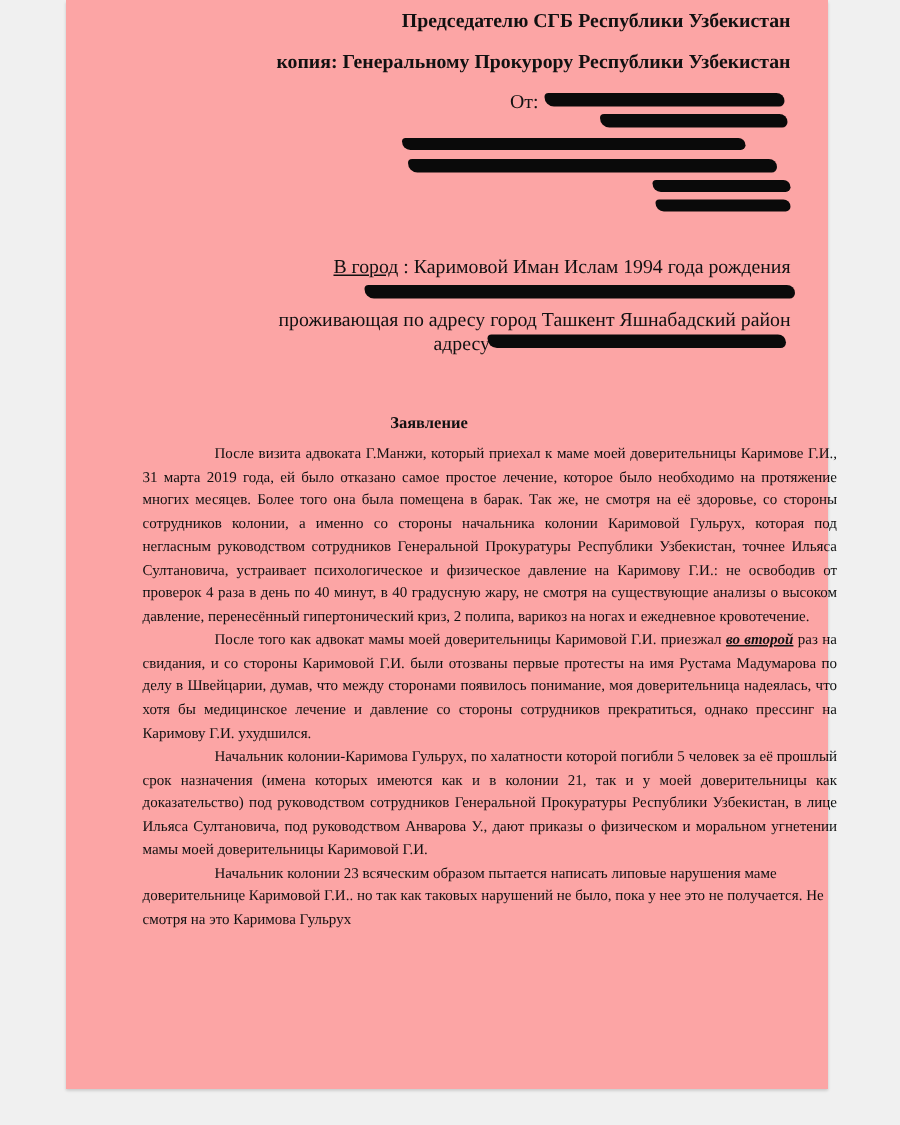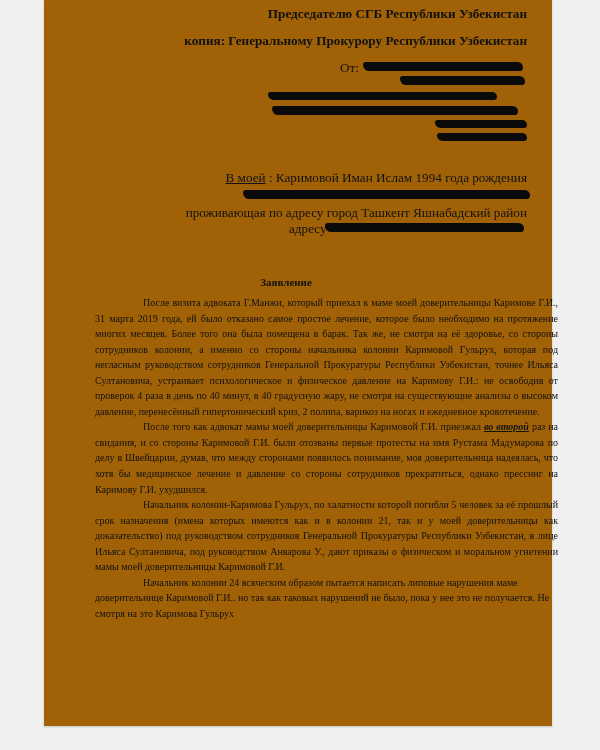--- a/index.html
+++ b/index.html
@@ -2,21 +2,21 @@
 <html><head>
 <meta charset="utf-8">
 <style>
   html, body { margin:0; padding:0; }
   body {
     width:600px; height:750px; background:#f0f0f0; position:relative; overflow:hidden;
     font-family:"Liberation Serif", "DejaVu Serif", serif; color:#111;
   }
   .page {
     position:absolute; left:44px; top:0; width:508px; height:726px;
-    background:#a16207; box-shadow:0 1px 2px rgba(0,0,0,0.18);
+    background:#fca5a5; box-shadow:0 1px 2px rgba(0,0,0,0.18);
   }
   .line { position:absolute; white-space:nowrap; font-size:13.2px; line-height:15px; }
   .bold { font-weight:bold; }
   .right { right:25px; text-align:right; }
   .redact {
     position:absolute; background:#0a0a0a; border-radius:3px 6px 4px 7px;
   }
   .u { text-decoration:underline; }
   .body {
     position:absolute; left:51px; top:295px; width:463px;
@@ -37,30 +37,30 @@
 
   <div class="line" style="top:60px; left:296px;">От:</div>
   <div class="redact" style="left:319px; top:62px; width:160px; height:9px;"></div>
   <div class="redact" style="left:356px; top:76px; width:125px; height:9px;"></div>
   <div class="redact" style="left:224px; top:92px; width:229px; height:8px;"></div>
   <div class="redact" style="left:228px; top:106px; width:246px; height:9px;"></div>
   <div class="redact" style="left:391px; top:120px; width:92px; height:8px;"></div>
   <div class="redact" style="left:393px; top:133px; width:90px; height:8px;"></div>
 
   <div class="line right" style="top:170px;">
-    <span class="u">В моей</span><span> : Каримовой Иман Ислам 1994 года рождения</span>
+    <span class="u">В город</span><span> : Каримовой Иман Ислам 1994 года рождения</span>
   </div>
   <div class="redact" style="left:199px; top:190px; width:287px; height:9px;"></div>
 
   <div class="line right" style="top:205px;">проживающая по адресу город Ташкент Яшнабадский район</div>
   <div class="line" style="top:221px; left:245px;">адресу</div>
   <div class="redact" style="left:281px; top:223px; width:199px; height:9px;"></div>
 
   <div class="heading"><span>Заявление</span></div>
 
   <div class="body">
     <p>После визита адвоката Г.Манжи, который приехал к маме моей доверительницы Каримове Г.И., 31 марта 2019 года, ей было отказано самое простое лечение, которое было необходимо на протяжение многих месяцев. Более того она была помещена в барак. Так же, не смотря на её здоровье, со стороны сотрудников колонии, а именно со стороны начальника колонии Каримовой Гульрух, которая под негласным руководством сотрудников Генеральной Прокуратуры Республики Узбекистан, точнее Ильяса Султановича, устраивает психологическое и физическое давление на Каримову Г.И.: не освободив от проверок 4 раза в день по 40 минут, в 40 градусную жару, не смотря на существующие анализы о высоком давление, перенесённый гипертонический криз, 2 полипа, варикоз на ногах и ежедневное кровотечение.</p>
     <p><span>После того как адвокат мамы моей доверительницы Каримовой Г.И. приезжал </span><b>во второй</b><span> раз на свидания, и со стороны Каримовой Г.И. были отозваны первые протесты на имя Рустама Мадумарова по делу в Швейцарии, думав, что между сторонами появилось понимание, моя доверительница надеялась, что хотя бы медицинское лечение и давление со стороны сотрудников прекратиться, однако прессинг на Каримову Г.И. ухудшился.</span></p>
     <p>Начальник колонии-Каримова Гульрух, по халатности которой погибли 5 человек за её прошлый срок назначения (имена которых имеются как и в колонии 21, так и у моей доверительницы как доказательство) под руководством сотрудников Генеральной Прокуратуры Республики Узбекистан, в лице Ильяса Султановича, под руководством Анварова У., дают приказы о физическом и моральном угнетении мамы моей доверительницы Каримовой Г.И.</p>
-    <p style="text-align:left;">Начальник колонии 24 всяческим образом пытается написать липовые нарушения маме доверительнице Каримовой Г.И.. но так как таковых нарушений не было, пока у нее это не получается. Не смотря на это Каримова Гульрух</p>
+    <p style="text-align:left;">Начальник колонии 23 всяческим образом пытается написать липовые нарушения маме доверительнице Каримовой Г.И.. но так как таковых нарушений не было, пока у нее это не получается. Не смотря на это Каримова Гульрух</p>
   </div>
 
 </div>
 
 </body></html>

